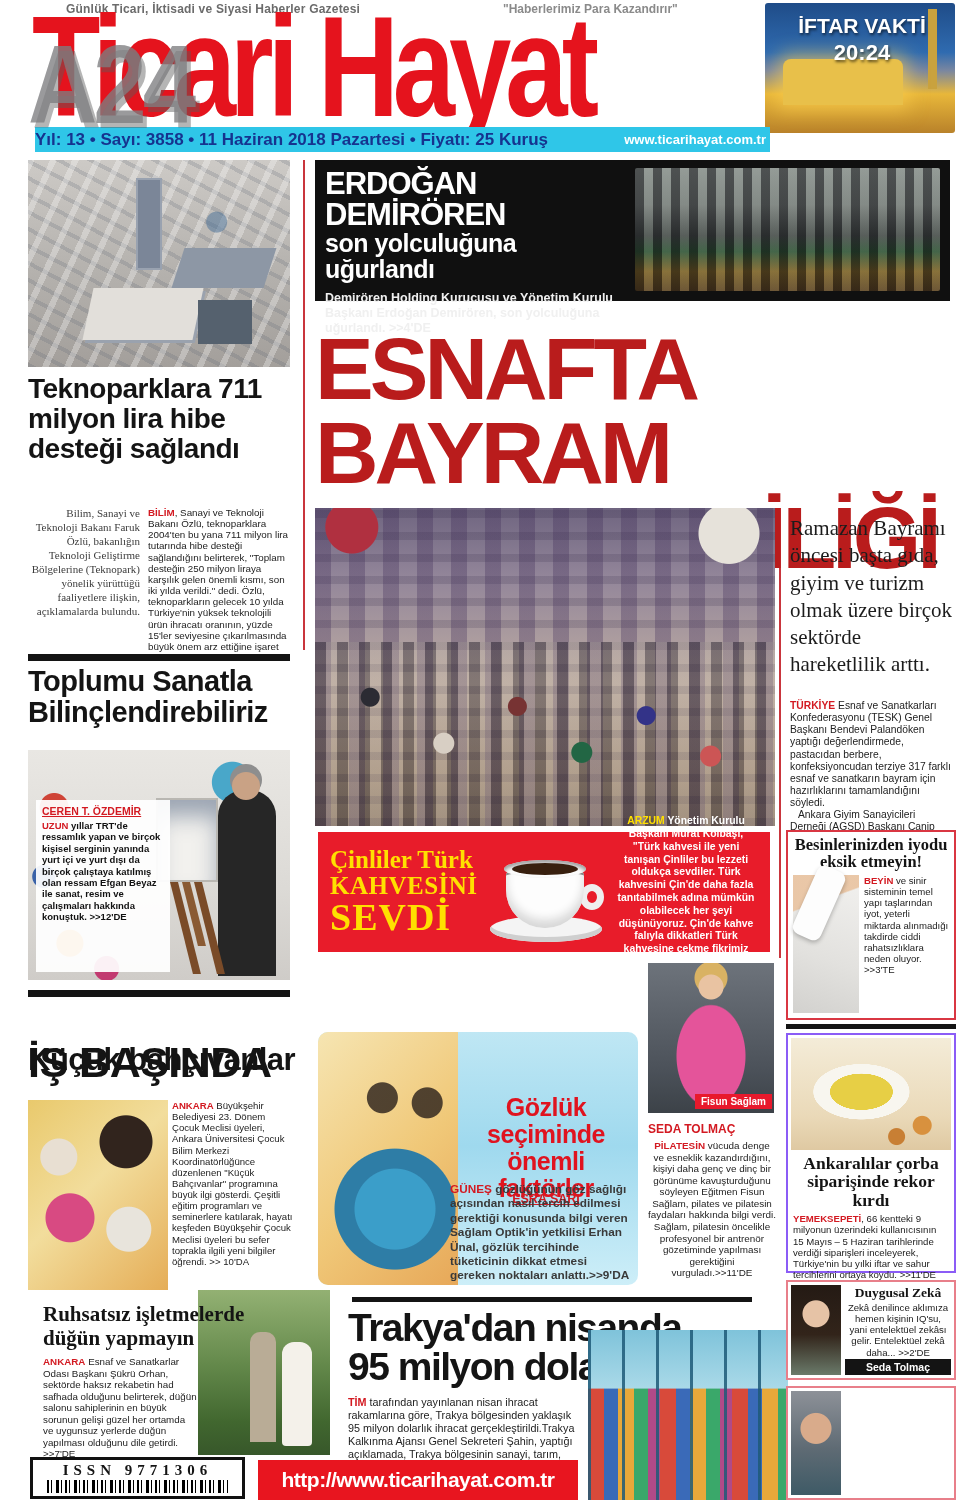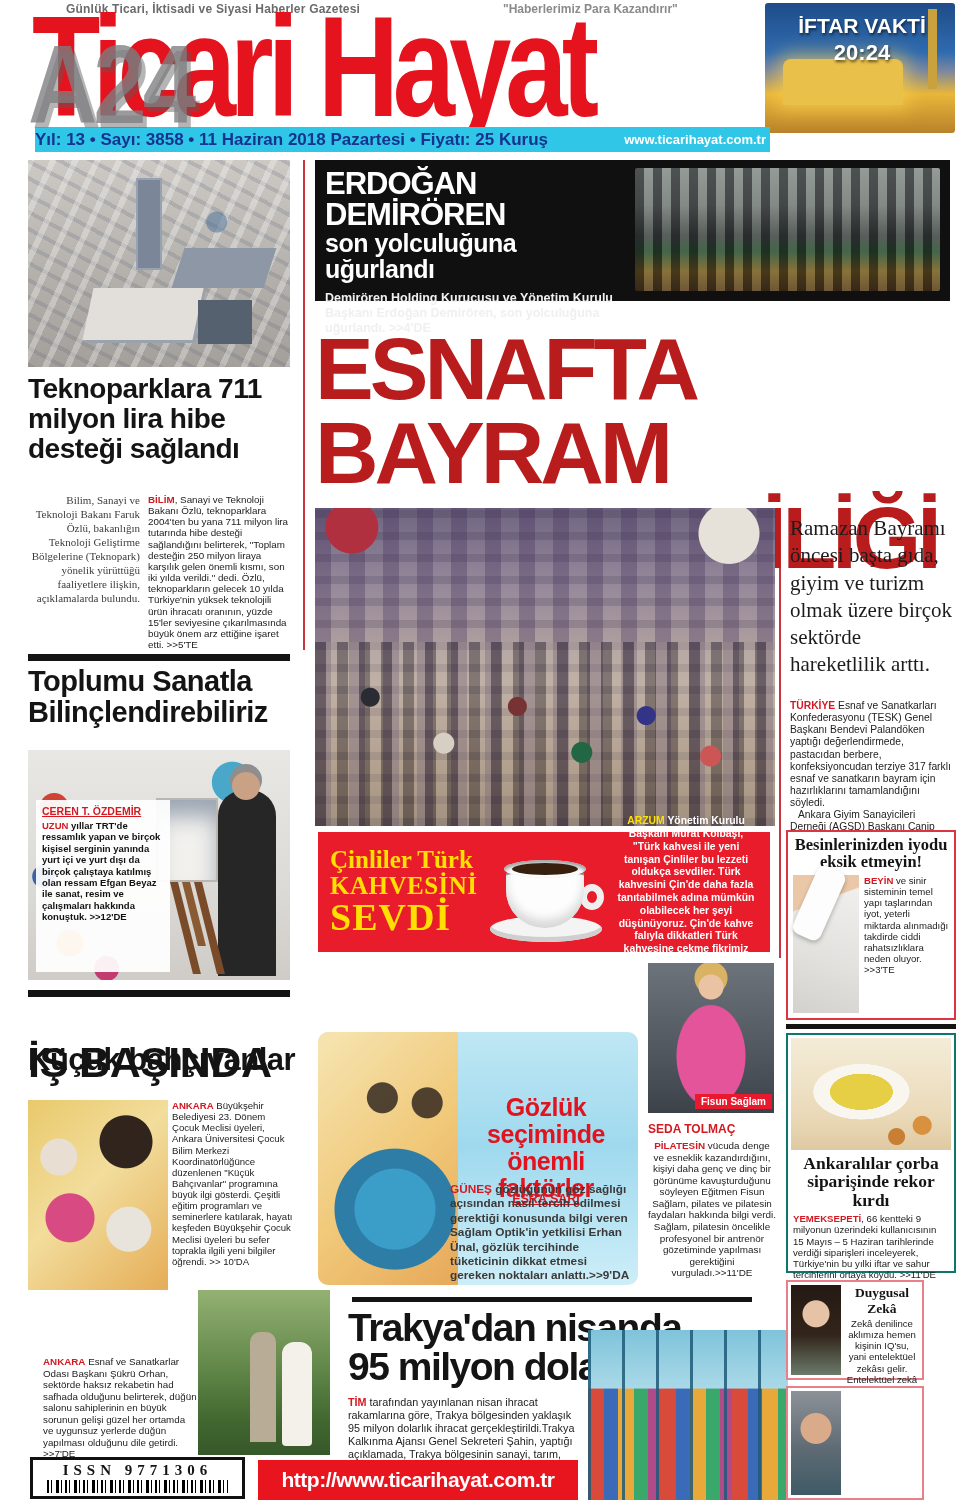--- a/index.html
+++ b/index.html
@@ -40,21 +40,21 @@
        repeating-linear-gradient(115deg, rgba(255,255,255,.30) 0 6px, transparent 6px 20px),
        repeating-linear-gradient(28deg, rgba(96,104,118,.22) 0 4px, transparent 4px 15px),
        linear-gradient(180deg,#cdcac6 0%,#b4b1ad 55%,#a39f9b 100%); }
   #ph-city .tower { position:absolute; left:108px; top:18px; width:26px; height:92px; background:#7b8698;
      box-shadow:inset 0 0 0 2px #99a2b0; }
   #ph-city .blockA { position:absolute; left:150px; top:88px; width:92px; height:40px; background:#8d97a5; transform:skewX(-18deg); }
   #ph-city .blockB { position:absolute; left:60px; top:128px; width:110px; height:52px; background:#e2dfda; transform:skewX(-12deg); box-shadow:3px 3px 0 #9aa2ae; }
   #ph-city .blockC { position:absolute; left:170px; top:140px; width:54px; height:44px; background:#55616e; }
 
   #tekno-h { left:28px; top:374px; width:268px; font-size:28px; font-weight:bold; line-height:1.08; letter-spacing:-.5px; }
-  #tekno-body { left:28px; top:494px; width:262px; display:flex; gap:8px; }
+  #tekno-body { left:28px; top:507px; width:262px; display:flex; gap:8px; }
   #tekno-deck { width:112px; font-family:"Liberation Serif", serif; font-size:11px; line-height:1.27; color:#3c3c3c; text-align:right; }
   #tekno-text { flex:1; font-size:9.8px; line-height:1.14; color:#222; }
   #bar1 { left:28px; top:654px; width:262px; height:7px; }
 
   #sanat-h { left:28px; top:666px; width:268px; font-size:29px; font-weight:bold; line-height:1.06; letter-spacing:-.5px; }
   #ph-painter { left:28px; top:750px; width:262px; height:230px;
      background:
        radial-gradient(circle at 10% 25%, #cf4437 0 14px, transparent 15px),
        radial-gradient(circle at 6% 55%, #3a62a8 0 11px, transparent 12px),
        radial-gradient(circle at 16% 84%, #e08a1e 0 13px, transparent 14px),
@@ -183,31 +183,31 @@
   #besin-h { text-align:center; font-family:"Liberation Serif", serif; font-weight:bold; font-size:16.5px; line-height:1.05; }
   #besin-row { display:flex; gap:5px; margin-top:4px; }
   #ph-salt { width:66px; height:138px;
      background:
        linear-gradient(160deg, rgba(233,195,160,.9) 0 22%, transparent 23%),
        linear-gradient(200deg,#f2f1ef 0%,#e2e1de 60%,#d2d1ce 100%); }
   #ph-salt .shaker { position:absolute; left:16px; top:34px; width:30px; height:74px; background:#fdfdfd; border-radius:8px; transform:rotate(24deg); box-shadow:1px 2px 4px rgba(0,0,0,.25); }
   #besin-text { flex:1; font-size:9.6px; line-height:1.17; color:#222; }
   #bar4 { left:786px; top:1024px; width:170px; height:5px; }
 
-  #corba-box { left:786px; top:1033px; width:170px; height:240px; border:2px solid #0f766e; background:#fff; padding:3px; }
+  #corba-box { left:786px; top:1033px; width:170px; height:240px; border:2px solid #8b5cf6; background:#fff; padding:3px; }
   #ph-soup { width:100%; height:112px;
      background:
        radial-gradient(circle at 82% 78%, #d8913e 0 9px, transparent 10px),
        radial-gradient(circle at 66% 88%, #c87f34 0 8px, transparent 9px),
        radial-gradient(ellipse 52px 30px at 44% 48%, #e7cf45 0 60%, #f8f6ef 61% 92%, transparent 93%),
        linear-gradient(180deg,#f4ecd8 0%,#ead9b8 70%,#dfc9a2 100%); }
   #corba-h { margin-top:4px; text-align:center; font-family:"Liberation Serif", serif; font-weight:bold; font-size:17.5px; line-height:1.05; }
   #corba-text { margin-top:4px; font-size:9.6px; line-height:1.17; color:#222; padding:0 2px; }
 
-  .colbox { left:786px; width:138px; border:2px solid #e87f8a; background:#fff; display:flex; padding:3px; gap:4px; }
+  .colbox { left:786px; width:170px; border:2px solid #e87f8a; background:#fff; display:flex; padding:3px; gap:4px; }
   #colbox1 { top:1280px; height:100px; }
   #colbox2 { top:1386px; height:114px; }
   .colbox .face { width:50px; height:100%; }
   #face-seda { background:
        radial-gradient(circle at 50% 32%, #e6c3a6 0 13px, transparent 14px),
        linear-gradient(180deg,#241a14 0%,#32241a 55%,#6a7a6a 100%); }
   #face-duran { background:
        radial-gradient(circle at 50% 36%, #d9ab8b 0 15px, transparent 16px),
        linear-gradient(180deg,#8d9198 0%,#5f6b74 55%,#3e5a66 100%); }
   .colbox .ctext { flex:1; display:flex; flex-direction:column; }
@@ -272,20 +272,21 @@
 
   <div class="abs" id="bahc-h1">Küçük bahçıvanlar</div>
   <div class="abs" id="bahc-h2">İŞ BAŞINDA</div>
   <div class="abs" id="ph-kids"></div>
   <div class="abs" id="bahc-text"><span class="lead">ANKARA</span><span> Büyükşehir Belediyesi 23. Dönem Çocuk Meclisi üyeleri, Ankara Üniversitesi Çocuk Bilim Merkezi Koordinatörlüğünce düzenlenen "Küçük Bahçıvanlar" programına büyük ilgi gösterdi. Çeşitli eğitim programları ve seminerlere katılarak, hayatı keşfeden Büyükşehir Çocuk Meclisi üyeleri bu sefer toprakla ilgili yeni bilgiler öğrendi. &gt;&gt; 10'DA</span></div>
 
   <div class="abs" id="ph-wedding">
     <div class="groom"></div>
     <div class="bride"></div>
   </div>
+  <div class="abs" id="dugun-h">Ruhsatsız işletmelerde düğün yapmayın</div>
   <div class="abs" id="dugun-text"><span class="lead">ANKARA</span><span> Esnaf ve Sanatkarlar Odası Başkanı Şükrü Orhan, sektörde haksız rekabetin had safhada olduğunu belirterek, düğün salonu sahiplerinin en büyük sorunun gelişi güzel her ortamda ve uygunsuz yerlerde düğün yapılması olduğunu dile getirdi. &gt;&gt;7'DE</span></div>
 
   <div class="abs" id="issn-box">
     <div id="issn-num">ISSN 9771306</div>
     <div class="barcode"></div>
   </div>
 
   <div class="abs" id="demir-box">
     <div id="demir-left">
       <div id="demir-h1">ERDOĞAN DEMİRÖREN</div>

